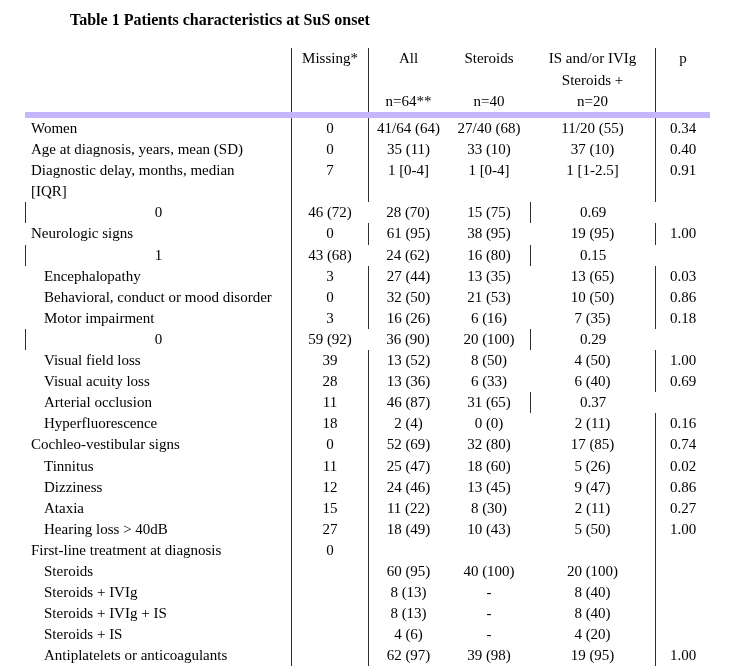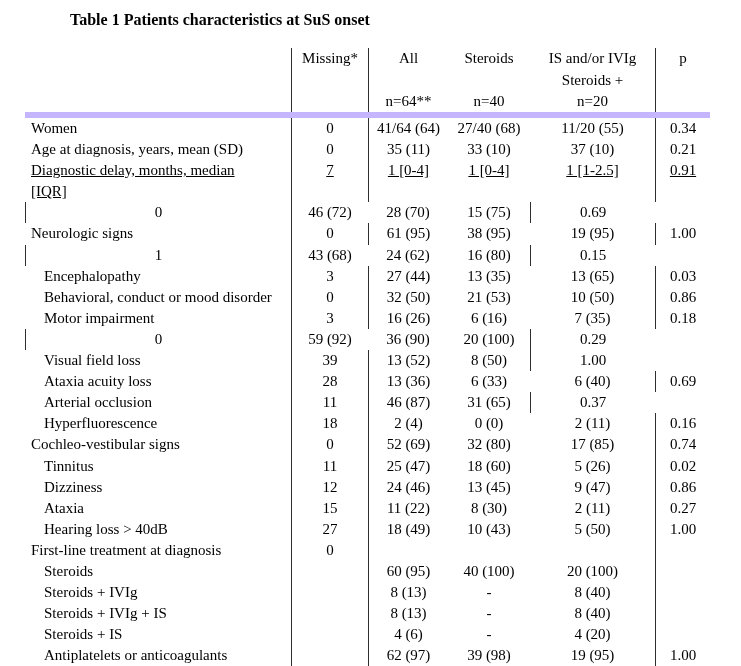--- a/index.html
+++ b/index.html
@@ -21,21 +21,21 @@
     display:flex; flex-direction:column; justify-content:space-between;
     text-align:center; font-size:15px; line-height:21px;
   }
   .hcol.single { justify-content:flex-start; }
   .vline { border-left:1px solid #2f2f2f; }
   .tbody { width:685px; }
   .trow {
     display:grid; grid-template-columns:266px 77px 80px 82px 125px 55px;
     height:21.1px;
   }
-  .trow.tall { height:42.2px;text-decoration:underline; }
+  .trow.tall { height:42.2px; }
   .cell { font-size:15px; line-height:21.1px; overflow:hidden; }
   .num { text-align:center; }
   .label { padding-left:6px; }
   .label.ind { padding-left:19px; }
   .label div { white-space:nowrap; }
 </style>
 </head>
 <body>
 
 <div class="title">Table 1 Patients characteristics at SuS onset</div>
@@ -75,21 +75,21 @@
         <div class="cell num vline">0.34</div>
       </div>
       <div class="trow">
         <div class="cell label">
           <div>Age at diagnosis, years, mean (SD)</div>
         </div>
         <div class="cell num vline">0</div>
         <div class="cell num vline">35 (11)</div>
         <div class="cell num">33 (10)</div>
         <div class="cell num">37 (10)</div>
-        <div class="cell num vline">0.21</div>
+        <div class="cell num vline">0.40</div>
       </div>
       <div class="trow tall">
         <div class="cell label">
           <div>Diagnostic delay, months, median</div>
           <div>[IQR]</div>
         </div>
         <div class="cell num vline">7</div>
         <div class="cell num vline">1 [0-4]</div>
         <div class="cell num">1 [0-4]</div>
         <div class="cell num">1 [1-2.5]</div>
@@ -156,25 +156,26 @@
         <div class="cell num">20 (100)</div>
         <div class="cell num vline">0.29</div>
       </div>
       <div class="trow">
         <div class="cell label ind">
           <div>Visual field loss</div>
         </div>
         <div class="cell num vline">39</div>
         <div class="cell num vline">13 (52)</div>
         <div class="cell num">8 (50)</div>
+        <div class="cell num">4 (50)</div>
         <div class="cell num vline">1.00</div>
       </div>
       <div class="trow">
         <div class="cell label ind">
-          <div>Ataxia acuity loss</div>
+          <div>Visual acuity loss</div>
         </div>
         <div class="cell num vline">28</div>
         <div class="cell num vline">13 (36)</div>
         <div class="cell num">6 (33)</div>
         <div class="cell num">6 (40)</div>
         <div class="cell num vline">0.69</div>
       </div>
       <div class="trow">
         <div class="cell label ind">
           <div>Arterial occlusion</div>

